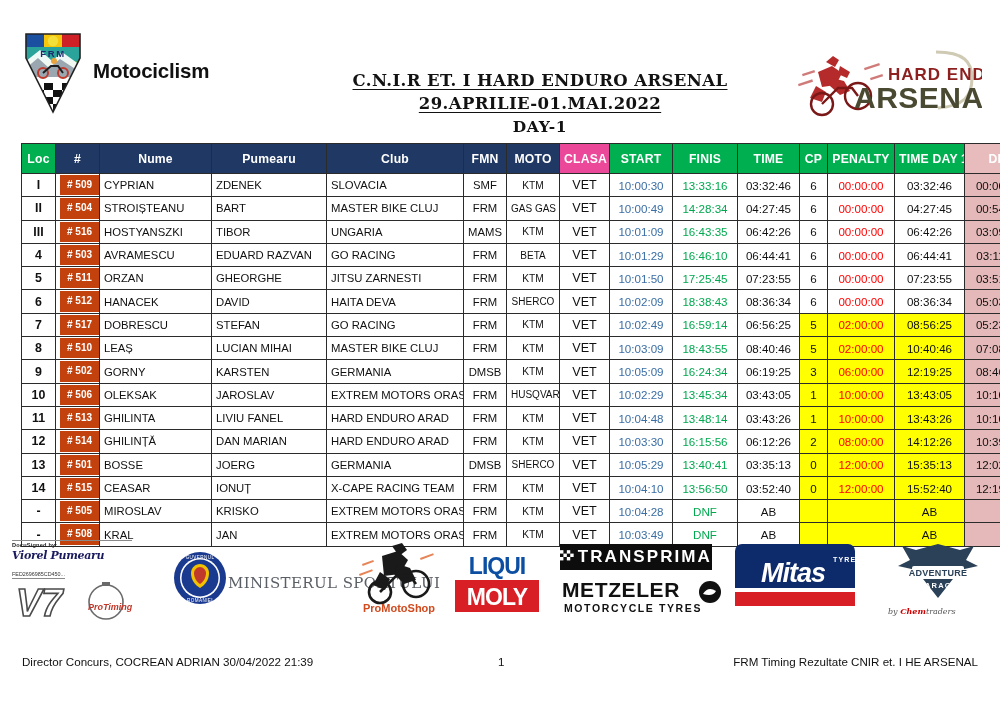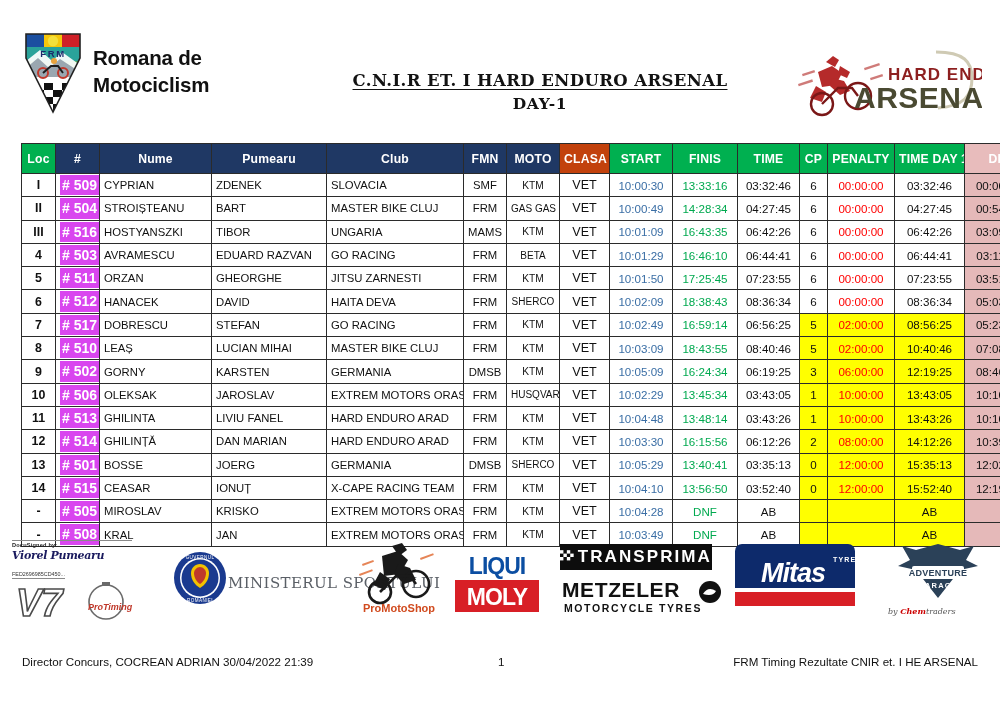--- a/index.html
+++ b/index.html
@@ -96,21 +96,21 @@
   .results-table thead th {
     height: 29px;
     color: #ffffff;
     font-weight: bold;
     font-size: 12.2px;
     text-align: center;
     letter-spacing: 0.2px;
   }
   th.h-loc    { background: #00b050; }
   th.h-navy   { background: #1f3864; }
-  th.h-clasa  { background: #c2410c; font-size: 19px; letter-spacing: 0; }
+  th.h-clasa  { background: #ec4899; font-size: 19px; letter-spacing: 0; }
   th.h-green  { background: #00b050; }
   th.h-dif    { background: #e8bcbc; color:#ffffff; }
 
   
   col.c-loc   { width: 34px; }
   col.c-num   { width: 44px; }
   col.c-nume  { width: 112px; }
   col.c-pren  { width: 115px; }
   col.c-club  { width: 137px; }
   col.c-fmn   { width: 43px; }
@@ -130,24 +130,24 @@
     font-size: 12.4px;
   }
   td.c-num {
     padding: 0;
     text-align: center;
     vertical-align: middle;
   }
   .num-badge {
     display: block;
     margin: 0 0 0 4px;
-    background: #d946ef;
+    background: #c2410c;
     color: #ffffff;
     font-weight: bold;
-    font-size: 14px;
+    font-size: 10px;
     height: 20.3px;
     line-height: 20.3px;
     text-align: center;
   }
   td.c-text { text-align: left; font-size: 11.3px; }
   td.c-mid  { text-align: center; font-size: 11.3px; }
   td.c-moto { text-align: center; font-size: 10.2px; }
   td.c-moto.tiny { font-size: 10px; }
   td.c-clasa { text-align: center; font-size: 12.6px; }
   td.c-start {
@@ -293,27 +293,27 @@
             <rect x="40" y="69" width="9" height="7" fill="#111"></rect>
             <rect x="13" y="76" width="9" height="8" fill="#111"></rect>
             <rect x="31" y="76" width="9" height="8" fill="#111"></rect>
           </g>
         </g>
         <path d="M4,6 L58,6 L58,30 L31,84 L4,30 Z" fill="none" stroke="#222" stroke-width="1.6"></path>
         <text x="31" y="29" font-family="Liberation Sans, sans-serif" font-size="9.5" font-weight="bold" fill="#1b2a6b" text-anchor="middle" letter-spacing="1.6">FRM</text>
       </svg>
     </div>
     <div class="frm-title">
-      <div>Romana de</div>
       <div>Motociclism</div>
     </div>
   </div>
 
   <div class="title-block">
     <div class="title-l1">C.N.I.R ET. I HARD ENDURO ARSENAL</div>
+    <div class="title-l2">29.APRILIE-01.MAI.2022</div>
     <div class="title-l3">DAY-1</div>
   </div>
 
   <div class="arsenal-logo">
     <svg width="186" height="80" viewBox="0 0 186 80">
       <path d="M140,8 C168,8 176,18 176,34 C176,52 168,62 142,64" fill="none" stroke="#cfcab4" stroke-width="3"></path>
       <g fill="#b52a2a">
         <path d="M30,18 l7,-6 l6,4 l-4,7 z"></path>
         <path d="M22,28 l14,-6 l10,7 l-6,12 l-14,2 z"></path>
         <path d="M36,34 l12,3 l6,10 l-10,4 l-10,-9 z"></path>

